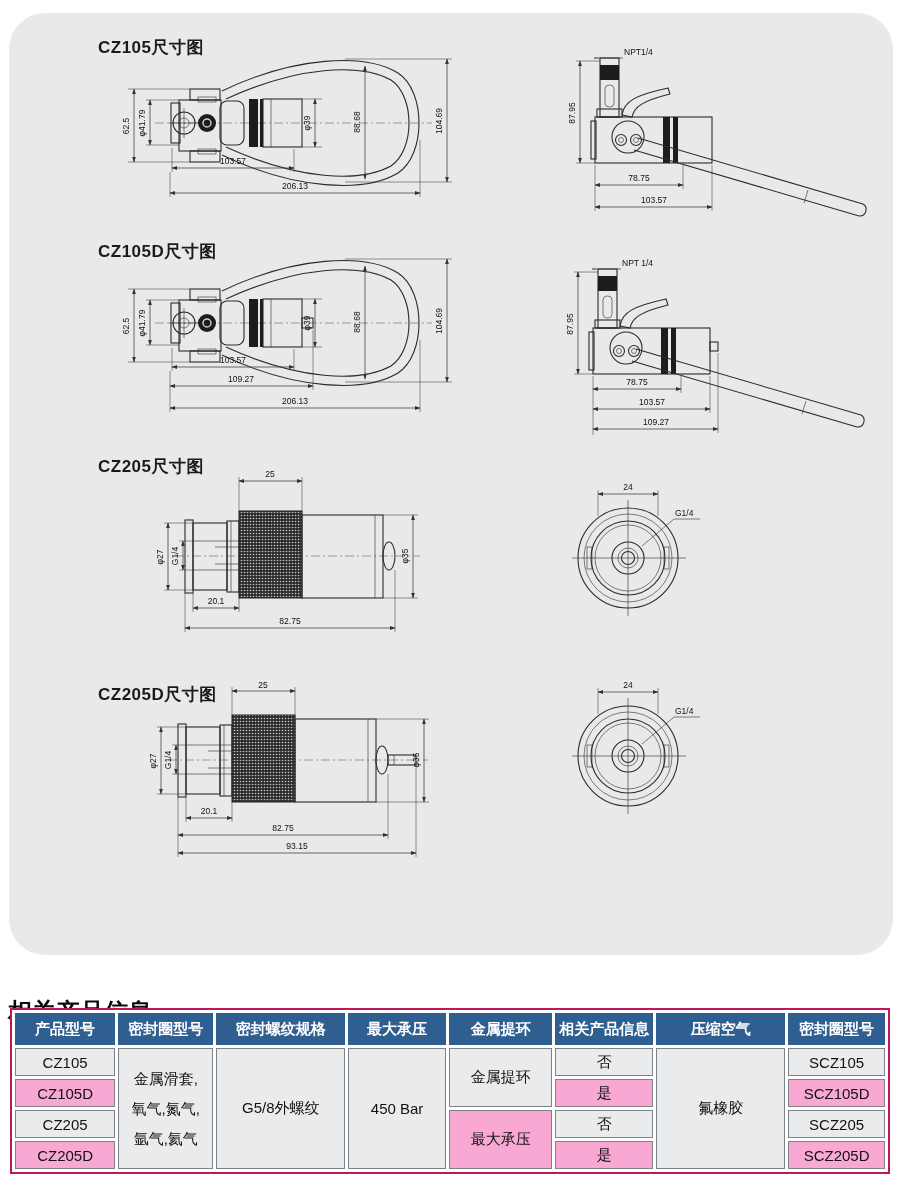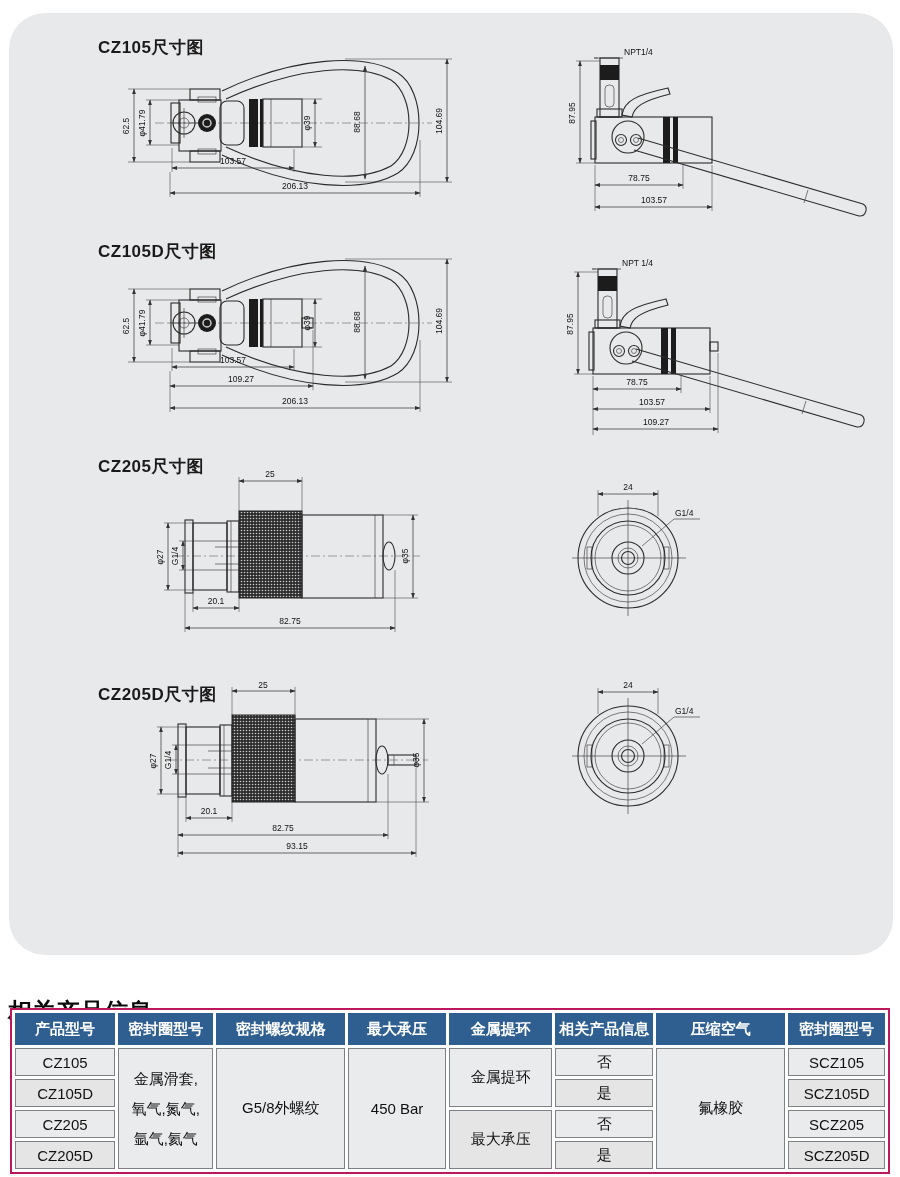--- a/index.html
+++ b/index.html
@@ -17,21 +17,21 @@
   svg .ext{fill:none;stroke:#3c3c3c;stroke-width:0.55;}
   svg .cl{fill:none;stroke:#555;stroke-width:0.55;stroke-dasharray:9 3 2 3;}
   svg text.dt{font-size:8.5px;fill:#111;font-family:"Liberation Sans","DejaVu Sans",sans-serif;}
   .info-title{position:absolute;left:8px;top:996px;font-size:24px;font-weight:bold;color:#0a0a0a;}
   table.info-table{position:absolute;left:10px;top:1008px;width:880px;
       border-collapse:separate;border-spacing:3px;background:#fff;
       border:2px solid #be185d;table-layout:fixed;}
   .info-table th{background:#2e5f90;color:#fff;font-weight:bold;font-size:15px;height:32px;padding:0;}
   .info-table td{text-align:center;vertical-align:middle;font-size:15px;color:#111;
       border:1px solid #7d8287;height:26px;padding:0;}
-  td.light{background:#e9ebed;} td.dark{background:#e5e5e5;}
+  td.light{background:#e9ebed;} td.dark{background:#f9a8d4;}
   td.gas div{line-height:1.2;padding:6px 0;}
 </style>
 </head>
 <body>
 
 <div class="panel"></div>
 
 <div class="sec-title abs" style="left:98px;top:36px">CZ105尺寸图</div>
 
 <svg class="abs" style="left:110px;top:50px" width="370" height="168" viewBox="0 0 370 168">

